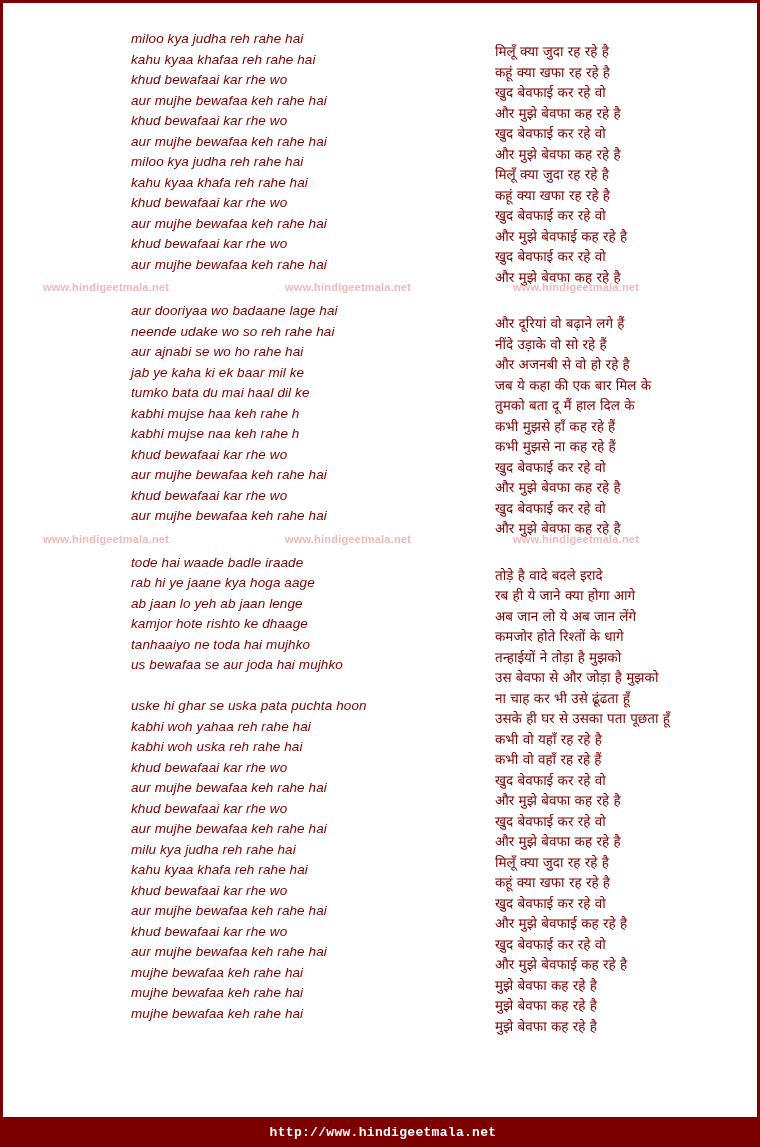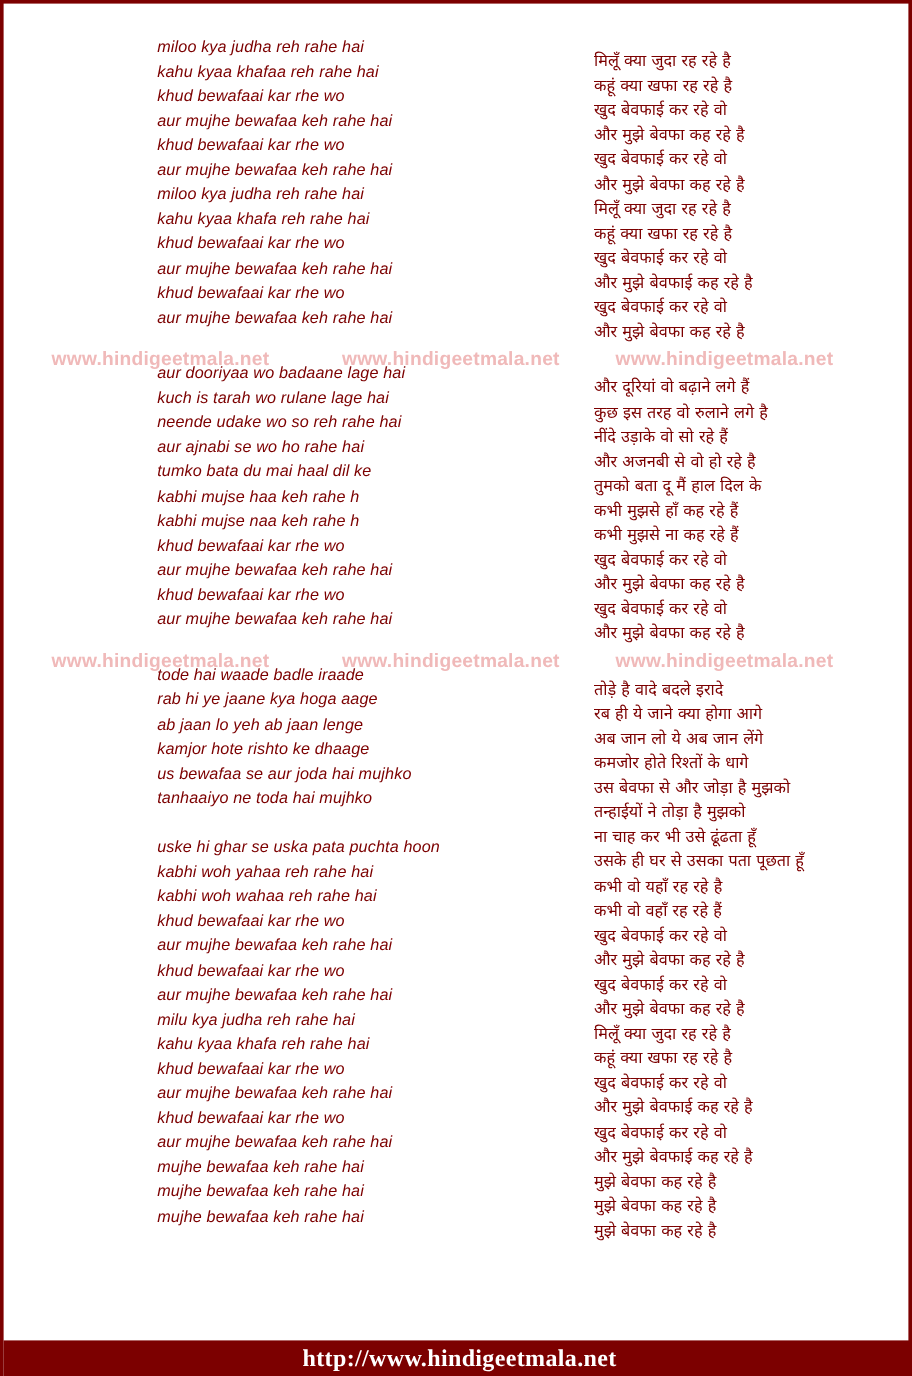--- a/index.html
+++ b/index.html
@@ -56,22 +56,22 @@
     color: #7c0000;
     font-family: "DejaVu Sans", sans-serif;
     margin-top: 12px;
   }
   .watermark-band {
     position: relative;
     height: 26px;
   }
   .watermark {
     position: absolute;
-    top: 16px;
-    font-size: 16px;
+    top: 6px;
+    font-size: 11px;
     font-weight: bold;
     color: #f0b9b9;
     font-family: "Liberation Sans", sans-serif;
     letter-spacing: 0.2px;
   }
   .wm1 { left: 40px; }
   .wm2 { left: 282px; }
   .wm3 { left: 510px; }
   .footer {
     position: absolute;
@@ -79,23 +79,23 @@
     bottom: 0;
     width: 760px;
     height: 30px;
     background: #7c0000;
     display: flex;
     align-items: center;
     justify-content: center;
   }
   .footer-link {
     color: #ffffff;
-    font-size: 20px;
+    font-size: 13px;
     font-weight: bold;
-    font-family: Liberation Serif, serif;
+    font-family: Liberation Mono, monospace;
     text-decoration: none;
     letter-spacing: 0.3px;
   }
 </style>
 </head>
 <body>
 
 <div class="page">
   <div class="lyrics-area">
 
@@ -155,30 +155,30 @@
       <span class="watermark wm2">www.hindigeetmala.net</span>
       <span class="watermark wm3">www.hindigeetmala.net</span>
     </div>
 
     <div class="stanza">
       <div class="line">
           <span class="roman">aur dooriyaa wo badaane lage hai</span>
           <span class="deva">और दूरियां वो बढ़ाने लगे हैं</span>
         </div>
       <div class="line">
-          <span class="roman">kuch is tarah wo rulane lage hai</span>
-          <span class="deva">कुछ इस तरह वो रुलाने लगे है</span>
-        </div>
-      <div class="line">
           <span class="roman">neende udake wo so reh rahe hai</span>
           <span class="deva">नींदे उड़ाके वो सो रहे हैं</span>
         </div>
       <div class="line">
           <span class="roman">aur ajnabi se wo ho rahe hai</span>
           <span class="deva">और अजनबी से वो हो रहे है</span>
+        </div>
+      <div class="line">
+          <span class="roman">jab ye kaha ki ek baar mil ke</span>
+          <span class="deva">जब ये कहा की एक बार मिल के</span>
         </div>
       <div class="line">
           <span class="roman">tumko bata du mai haal dil ke</span>
           <span class="deva">तुमको बता दू मैं हाल दिल के</span>
         </div>
       <div class="line">
           <span class="roman">kabhi mujse haa keh rahe h</span>
           <span class="deva">कभी मुझसे हाँ कह रहे हैं</span>
         </div>
       <div class="line">
@@ -220,40 +220,40 @@
         </div>
       <div class="line">
           <span class="roman">ab jaan lo yeh ab jaan lenge</span>
           <span class="deva">अब जान लो ये अब जान लेंगे</span>
         </div>
       <div class="line">
           <span class="roman">kamjor hote rishto ke dhaage</span>
           <span class="deva">कमजोर होते रिश्तों के धागे</span>
         </div>
       <div class="line">
+          <span class="roman">tanhaaiyo ne toda hai mujhko</span>
+          <span class="deva">तन्हाईयों ने तोड़ा है मुझको</span>
+        </div>
+      <div class="line">
           <span class="roman">us bewafaa se aur joda hai mujhko</span>
           <span class="deva">उस बेवफा से और जोड़ा है मुझको</span>
         </div>
       <div class="line">
-          <span class="roman">tanhaaiyo ne toda hai mujhko</span>
-          <span class="deva">तन्हाईयों ने तोड़ा है मुझको</span>
-        </div>
-      <div class="line">
           <span class="deva">ना चाह कर भी उसे ढूंढता हूँ</span>
         </div>
       <div class="line">
           <span class="roman">uske hi ghar se uska pata puchta hoon</span>
           <span class="deva">उसके ही घर से उसका पता पूछता हूँ</span>
         </div>
       <div class="line">
           <span class="roman">kabhi woh yahaa reh rahe hai</span>
           <span class="deva">कभी वो यहाँ रह रहे है</span>
         </div>
       <div class="line">
-          <span class="roman">kabhi woh wahaa reh rahe hai</span>
+          <span class="roman">kabhi woh uska reh rahe hai</span>
           <span class="deva">कभी वो वहाँ रह रहे हैं</span>
         </div>
       <div class="line">
           <span class="roman">khud bewafaai kar rhe wo</span>
           <span class="deva">खुद बेवफाई कर रहे वो</span>
         </div>
       <div class="line">
           <span class="roman">aur mujhe bewafaa keh rahe hai</span>
           <span class="deva">और मुझे बेवफा कह रहे है</span>
         </div>

